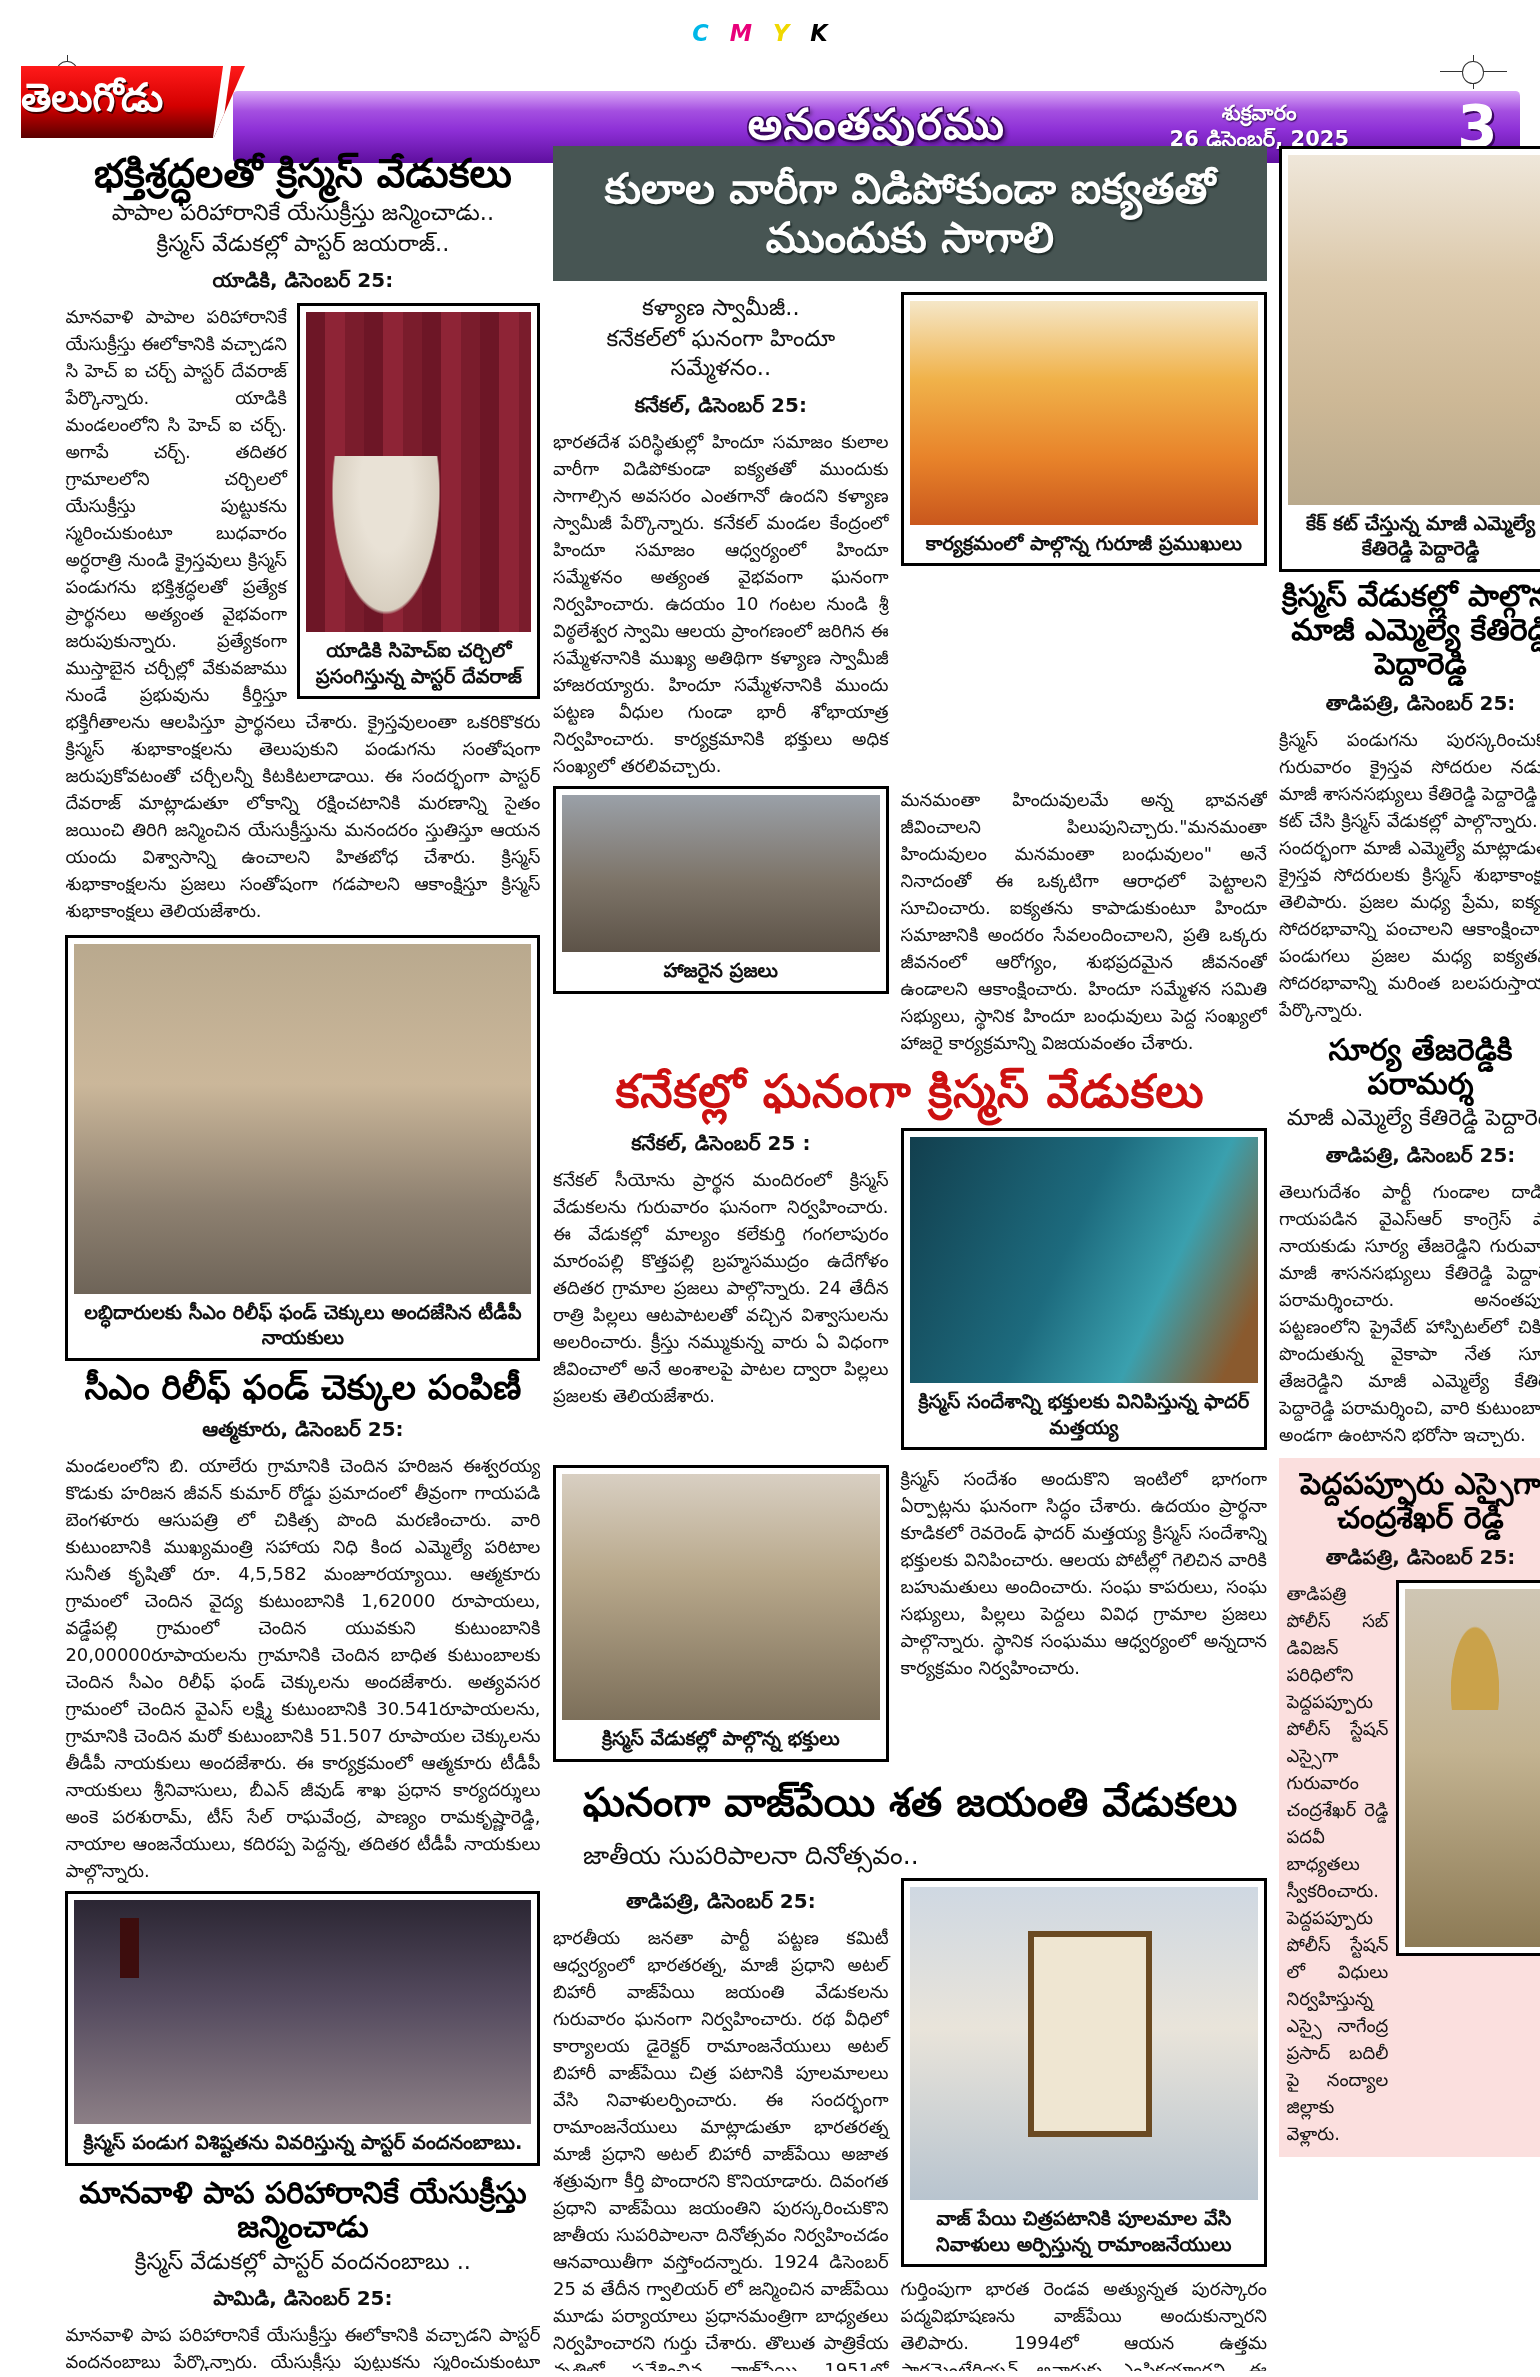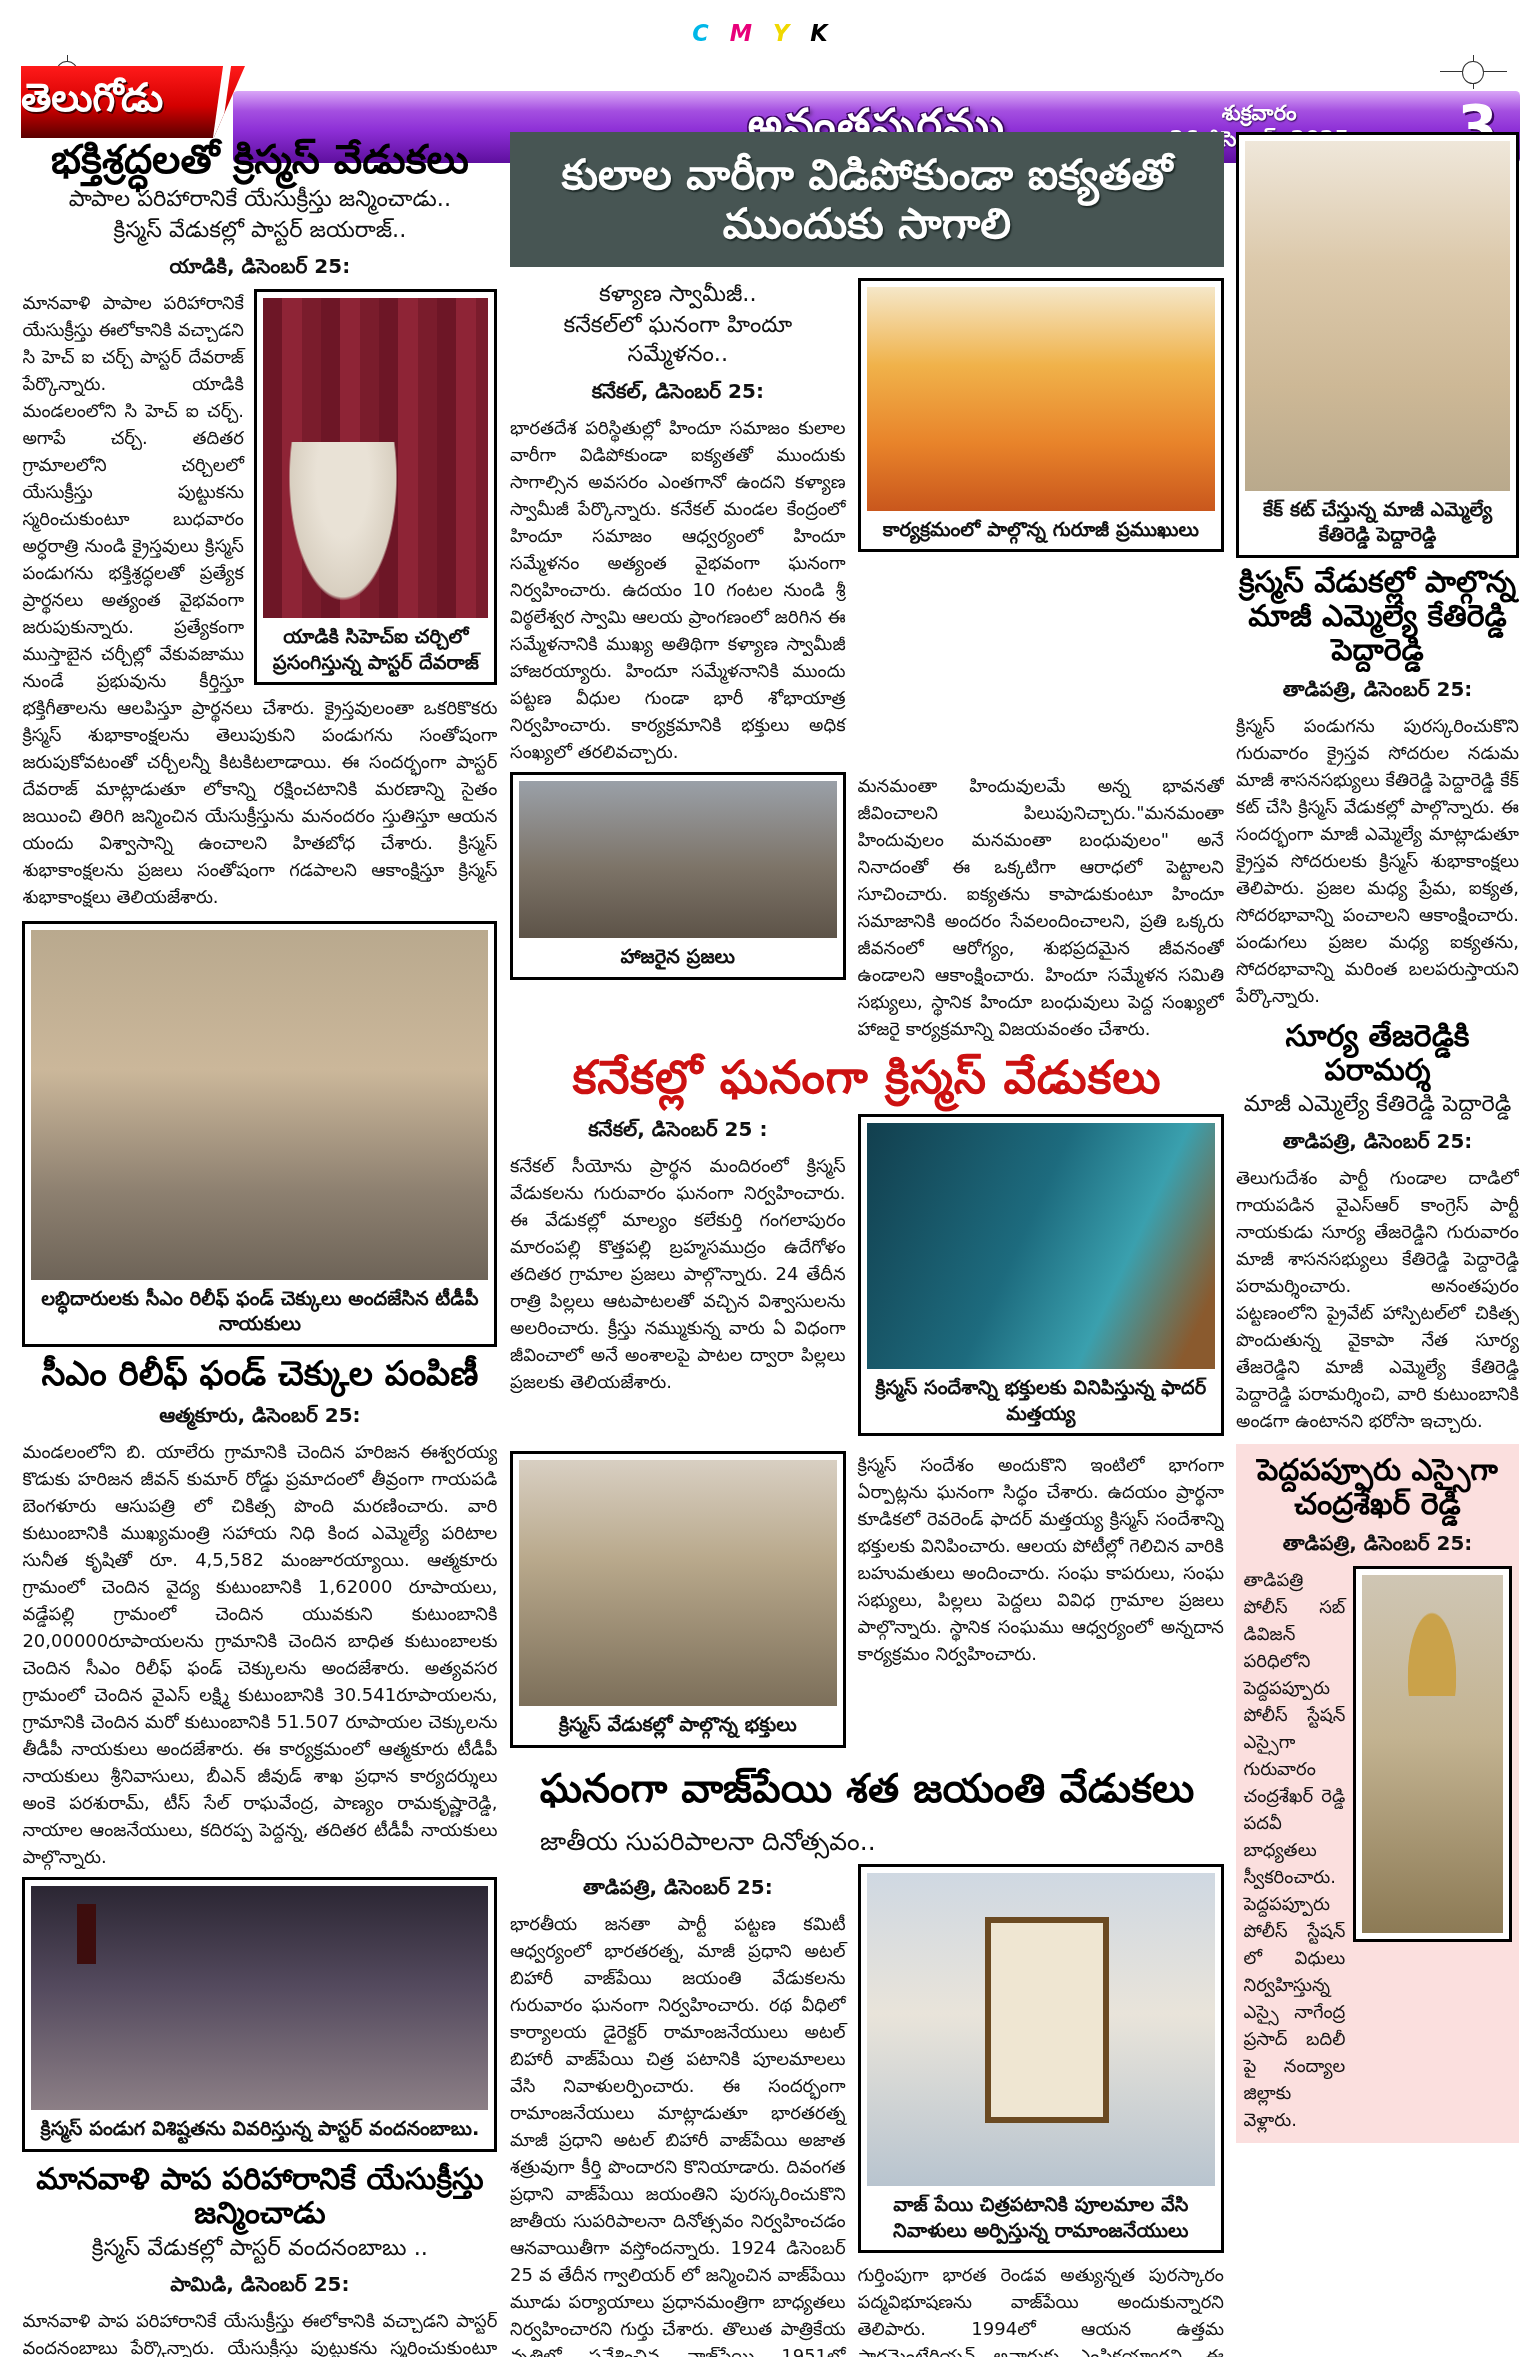--- a/index.html
+++ b/index.html
@@ -31,21 +31,21 @@
   .logo-text{color:#fff;font-size:39px;font-weight:bold;text-shadow:1.5px 1.5px 0 #400000;padding-right:13.4px;}
   .region-title{position:absolute;left:0;right:0;top:7.5px;text-align:center;color:#fff;
     font-size:43px;font-weight:bold;letter-spacing:1.5px;
     text-shadow:1.5px 1.5px 0 #3a0660,-1.5px -1.5px 0 #3a0660,1.5px -1.5px 0 #3a0660,-1.5px 1.5px 0 #3a0660,3px 3px 4.5px rgba(0,0,0,.5);}
   .mast-date{position:absolute;right:171px;top:9px;text-align:center;color:#fff;font-weight:bold;line-height:1.25;
     font-size:21px;text-shadow:0.7px 0.7px 1.5px #2a0550;}
   .page-num{position:absolute;right:22.4px;top:1.5px;color:#fff;font-size:58px;font-weight:bold;
     text-shadow:2.2px 2.2px 0 #3a0660;}
 
   
-  .col{position:absolute;top:132px;}
+  .col{position:absolute;top:146px;margin-left:43px;}
   .col-left{left:22.4px;width:475px;height:2225px;overflow:hidden;}
   .col-mid{left:510px;width:714px;height:2225px;overflow:hidden;}
   .col-right{left:1236px;width:283px;height:2225px;overflow:hidden;}
 
   .headline{font-weight:bold;color:#000;text-align:center;line-height:1.12;margin:4.5px 0 3px 0;}
   .h-xl{font-size:40px;}
   .h-l{font-size:34px;}
   .h-m{font-size:30px;}
   .h-red{color:#cc1111;font-size:46px;letter-spacing:0.7px;}
   .subhead{font-weight:normal;text-align:center;font-size:22.4px;line-height:1.3;margin:1.5px 0;}

